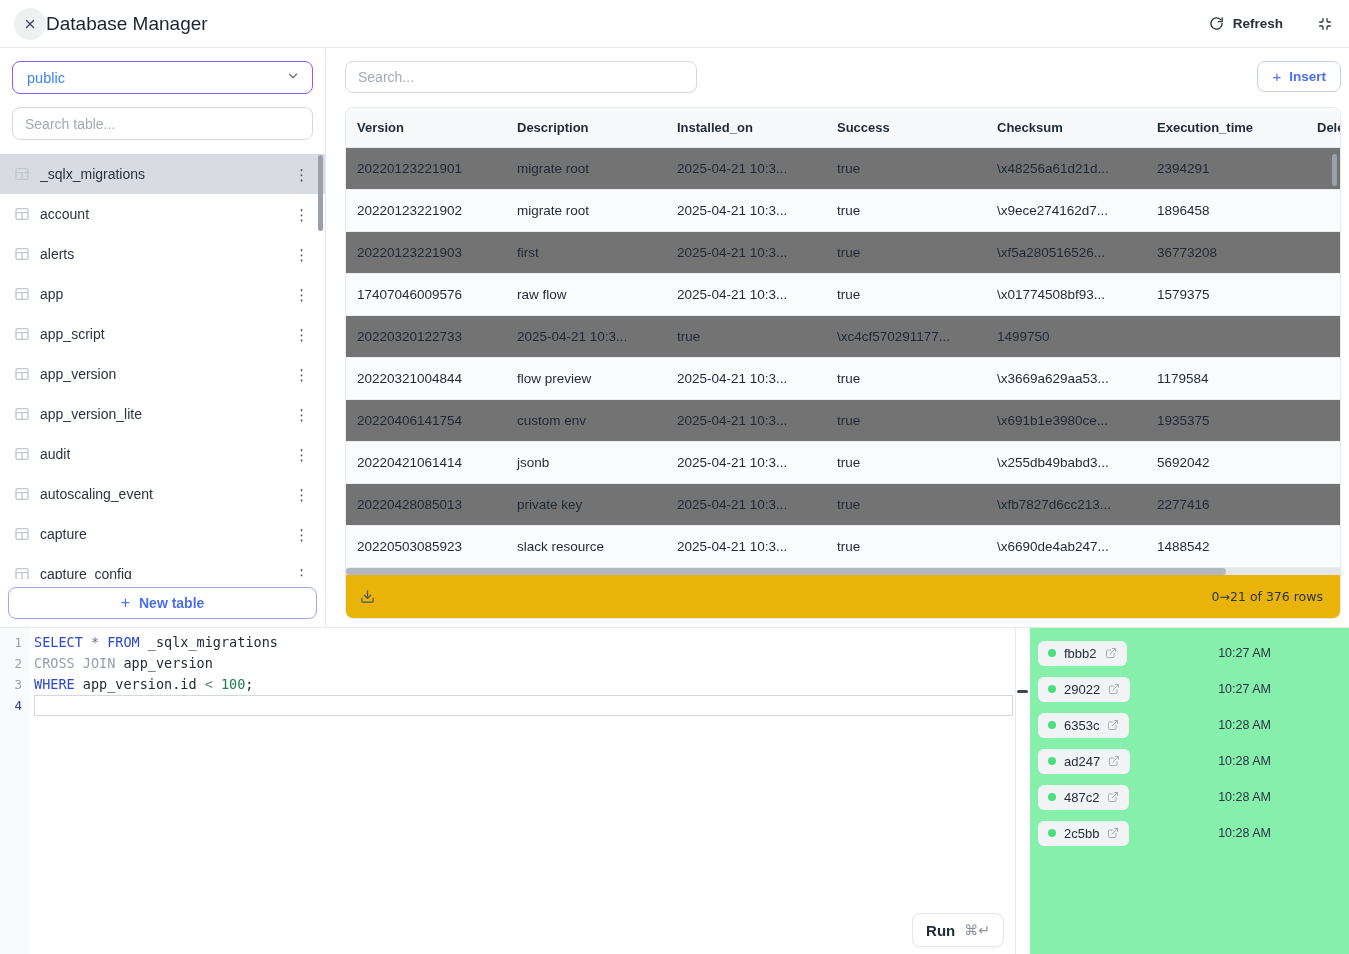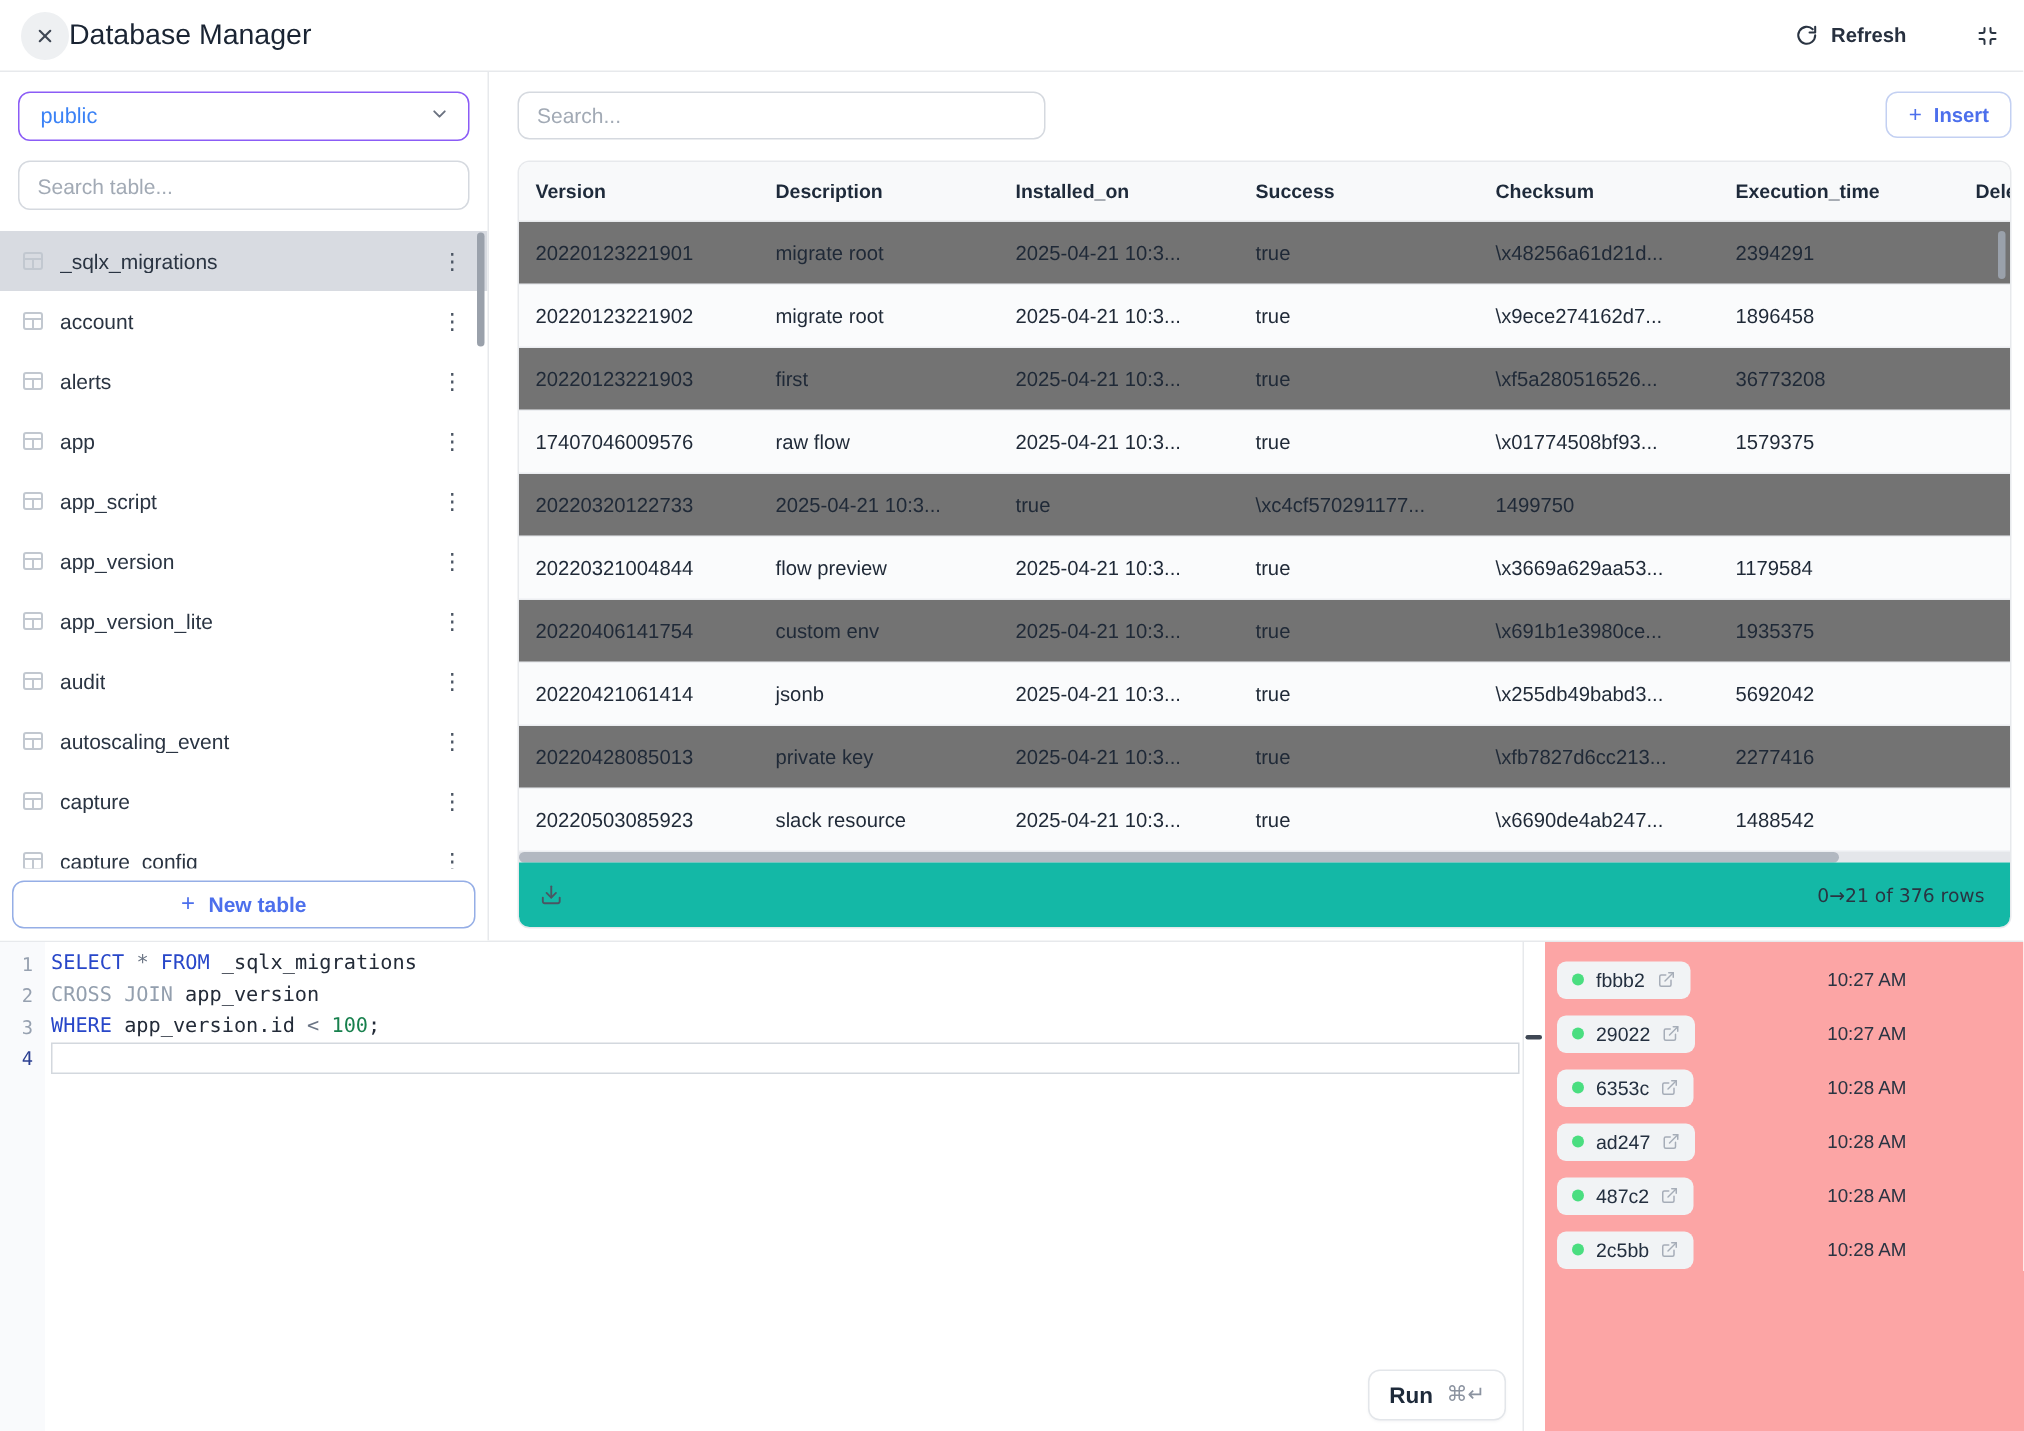--- a/index.html
+++ b/index.html
@@ -3,21 +3,21 @@
 <meta charset="utf-8">
 <style>
   * { box-sizing: border-box; margin: 0; padding: 0; }
   html,body { width:1349px; height:954px; overflow:hidden; }
   body { font-family:"Liberation Sans", sans-serif; color:#1f2937; background:#fff; }
 
   
   .topbar { height:48px; display:flex; align-items:center; padding:0 14px; border-bottom:1px solid #e7e9ec; background:#fff; }
   .close-btn { width:32px; height:32px; border-radius:50%; background:#eef0f2; border:none; display:flex; align-items:center; justify-content:center; cursor:pointer; }
   .app-title { font-size:19px; font-weight:normal; color:#1a2433; margin-left:0; }
-  .topbar-right { margin-left:auto; display:flex; align-items:center; gap:44px; }
+  .topbar-right { margin-left:auto; display:flex; align-items:center; gap:32px; }
   .refresh-btn { display:flex; align-items:center; gap:9px; background:none; border:none; font-family:inherit; font-size:13.5px; font-weight:600; color:#27303f; cursor:pointer; }
   .collapse-btn { background:none; border:none; cursor:pointer; display:flex; padding:2px; }
 
   
   .mid { height:579px; display:flex; }
   .sidebar { width:326px; border-right:1px solid #e7e9ec; display:flex; flex-direction:column; position:relative; background:#fff; }
   .schema-select { margin:13px 12px 0 12px; height:33px; border:1px solid #8b5cf6; border-radius:8px; display:flex; align-items:center; padding:0 12px 0 14px; font-size:14.5px; color:#3b82f6; cursor:pointer; background:#fff; }
   .schema-select .chev { margin-left:auto; }
   .side-search { margin:13px 12px 0 12px; height:33px; border:1px solid #d5d9df; border-radius:8px; padding:0 12px; font-family:inherit; font-size:14px; color:#1f2937; outline:none; }
   input::placeholder { color:#a2aab5; }
@@ -41,21 +41,21 @@
   .thead { display:grid; grid-template-columns:160px 160px 160px 160px 160px 160px 1fr; height:40px; background:#f8f9fa; border-bottom:1px solid #e7e9ec; }
   .th { display:flex; align-items:center; padding-left:11px; font-size:13px; font-weight:bold; color:#1e2a3a; position:relative; white-space:nowrap; overflow:hidden; }
   .th + .th::before { content:""; position:absolute; left:-8px; top:12px; width:1px; height:16px; background:#d9dce1; }
   .tbody { position:relative; }
   .trow { display:grid; grid-template-columns:160px 160px 160px 160px 160px 160px 1fr; height:42px; border-bottom:1px solid #eceef1; background:#737373; }
   .trow:nth-child(even) { background:#fafbfc; }
   .td { display:flex; align-items:center; padding-left:11px; font-size:13.5px; color:#1f2937; white-space:nowrap; overflow:hidden; }
   .v-scrollthumb { position:absolute; right:3px; top:6px; width:5px; height:32px; border-radius:3px; background:#9aa1ab; }
   .h-scrolltrack { height:7px; background:#e4e6ea; }
   .h-scrollthumb { height:7px; width:88.5%; background:#b2b8c1; border-radius:4px; }
-  .grid-footer { height:43px; display:flex; align-items:center; padding:0 17px 0 10px; background:#14b8a6; }
+  .grid-footer { height:43px; display:flex; align-items:center; padding:0 17px 0 10px; background:#eab308; }
   .download-btn { background:none; border:none; cursor:pointer; display:flex; padding:4px; }
   .rows-label { margin-left:auto; font-size:12.5px; color:#2a3442; font-family:"DejaVu Sans","Liberation Sans",sans-serif; }
 
   
   .bottom { height:327px; border-top:1px solid #e7e9ec; display:flex; }
   .editor { width:1016px; border-right:1px solid #e7e9ec; position:relative; padding-top:4px; background:#fff; }
   .ed-gutter-bg { position:absolute; left:0; top:0; bottom:0; width:30px; background:#f9fafc; }
   .code-line { display:flex; height:21px; line-height:21px; font-family:"DejaVu Sans Mono", monospace; font-size:13.5px; position:relative; }
   .ln { width:22px; flex:0 0 22px; text-align:right; color:#97a1b0; font-size:12.5px; position:relative; }
   .code-line.active .ln { color:#2b3f91; }
@@ -65,21 +65,21 @@
   .tok-soft { color:#939fae; }
   .tok-id { color:#232b38; }
   .tok-op { color:#6b7585; }
   .tok-num { color:#17804d; }
   .run-btn { position:absolute; right:11px; bottom:7px; height:34px; padding:0 13px; background:#fff; border:1px solid #e3e6ea; border-radius:8px; display:flex; align-items:center; gap:9px; cursor:pointer; box-shadow:0 1px 2px rgba(16,24,40,.04); }
   .run-label { font-family:inherit; font-size:15px; font-weight:bold; color:#1e2a3a; }
   .run-kbd { font-family:"DejaVu Sans", sans-serif; font-size:14px; color:#8b93a0; }
   .ed-strip { width:14px; position:relative; background:#fff; }
   .ed-strip-thumb { position:absolute; left:1px; top:62px; width:11px; height:3px; background:#3f4754; border-radius:2px; }
 
-  .history-panel { flex:1; padding:7px 0 0 8px; background:#fca5a5; }
+  .history-panel { flex:1; padding:7px 0 0 8px; background:#86efac; }
   .hist-row { height:36px; display:flex; align-items:center; }
   .hist-pill { display:inline-flex; align-items:center; gap:8px; background:#f1f3f5; border-radius:6px; padding:5px 10px; cursor:pointer; }
   .hist-dot { width:8px; height:8px; border-radius:50%; background:#4ade80; }
   .hist-id { font-size:13px; color:#232f3f; }
   .hist-time { margin-left:auto; margin-right:78px; font-size:12.5px; color:#2a3442; }
 </style>
 </head>
 <body>
 
 <div>

